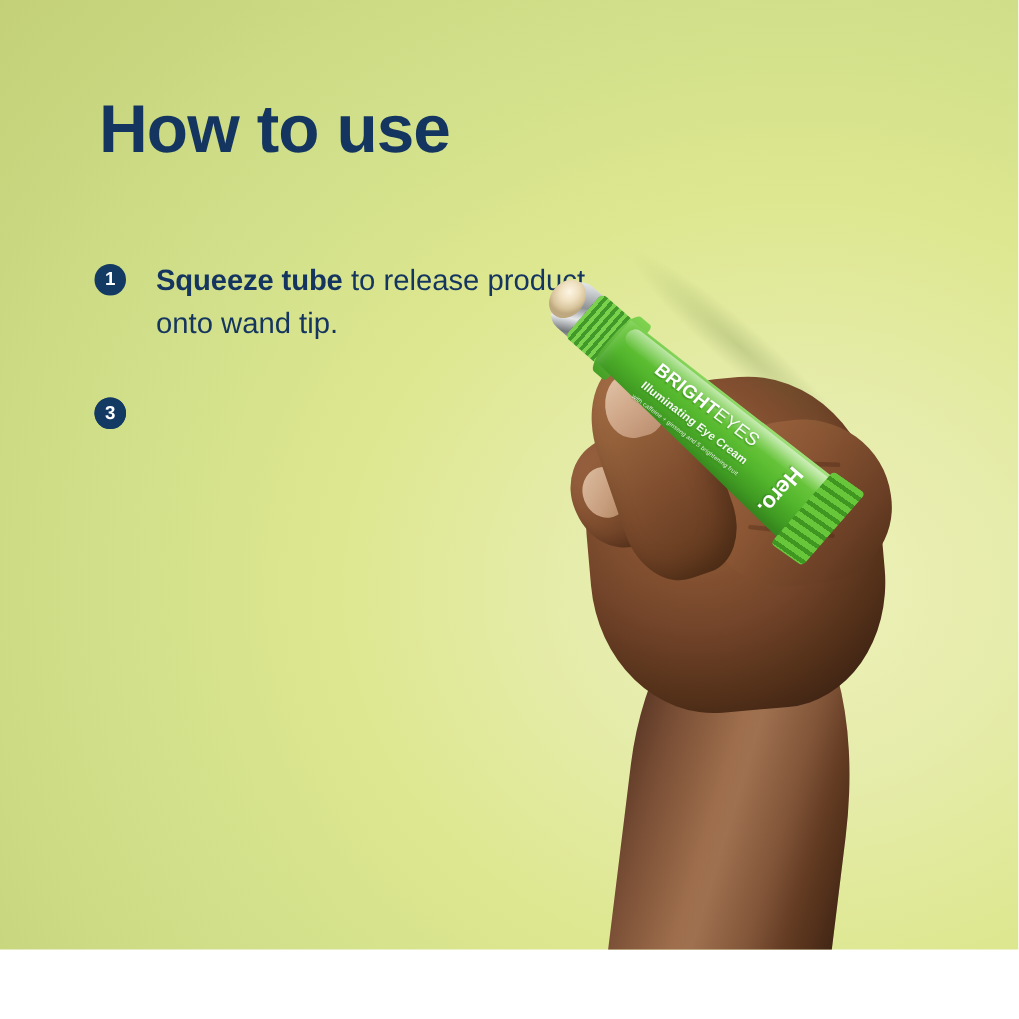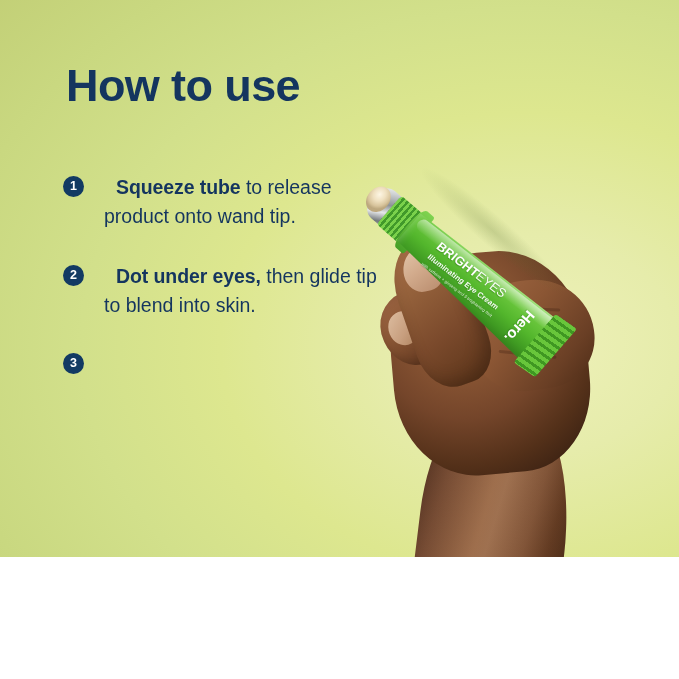--- a/index.html
+++ b/index.html
@@ -9,21 +9,21 @@
   body {
     width: 679px;
     height: 679px;
     overflow: hidden;
     font-family: "Liberation Sans", sans-serif;
   }
 
   .scene {
     position: relative;
     width: 679px;
-    height: 557px;
+    height: 633px;
     overflow: hidden;
     background:
       radial-gradient(120% 110% at 78% 62%,
         #eef1b9 0%,
         #e6ecab 18%,
         #dde78f 38%,
         #d2e08b 55%,
         #c9d880 72%,
         #c2cf76 88%,
         #bcc870 100%);
@@ -71,21 +71,20 @@
     color: #ffffff;
     font-size: 12.5px;
     font-weight: 700;
     line-height: 21px;
     text-align: center;
   }
   .step-text { display: inline; }
   .step-lead {
     font-weight: 700;
     letter-spacing: -0.1px;
-    margin-left: 12px;
   }
 
   
   .arm-wrap {
     position: absolute;
     left: 0;
     top: 0;
     width: 679px;
     height: 679px;
   }
@@ -380,21 +379,20 @@
 
   <div class="steps">
 
     <div class="step">
       <span class="step-badge">1</span>
       <span class="step-text"><span class="step-lead">Squeeze tube</span><span> to release product onto wand tip.</span></span>
     </div>
 
     <div class="step">
       <span class="step-badge">2</span>
-      <span class="step-text"><span class="step-lead">Dot under eyes,</span><span> then glide tip to blend into skin.</span></span>
     </div>
 
     <div class="step">
       <span class="step-badge">3</span>
     </div>
 
   </div>
 
   <div class="arm-wrap">
 

